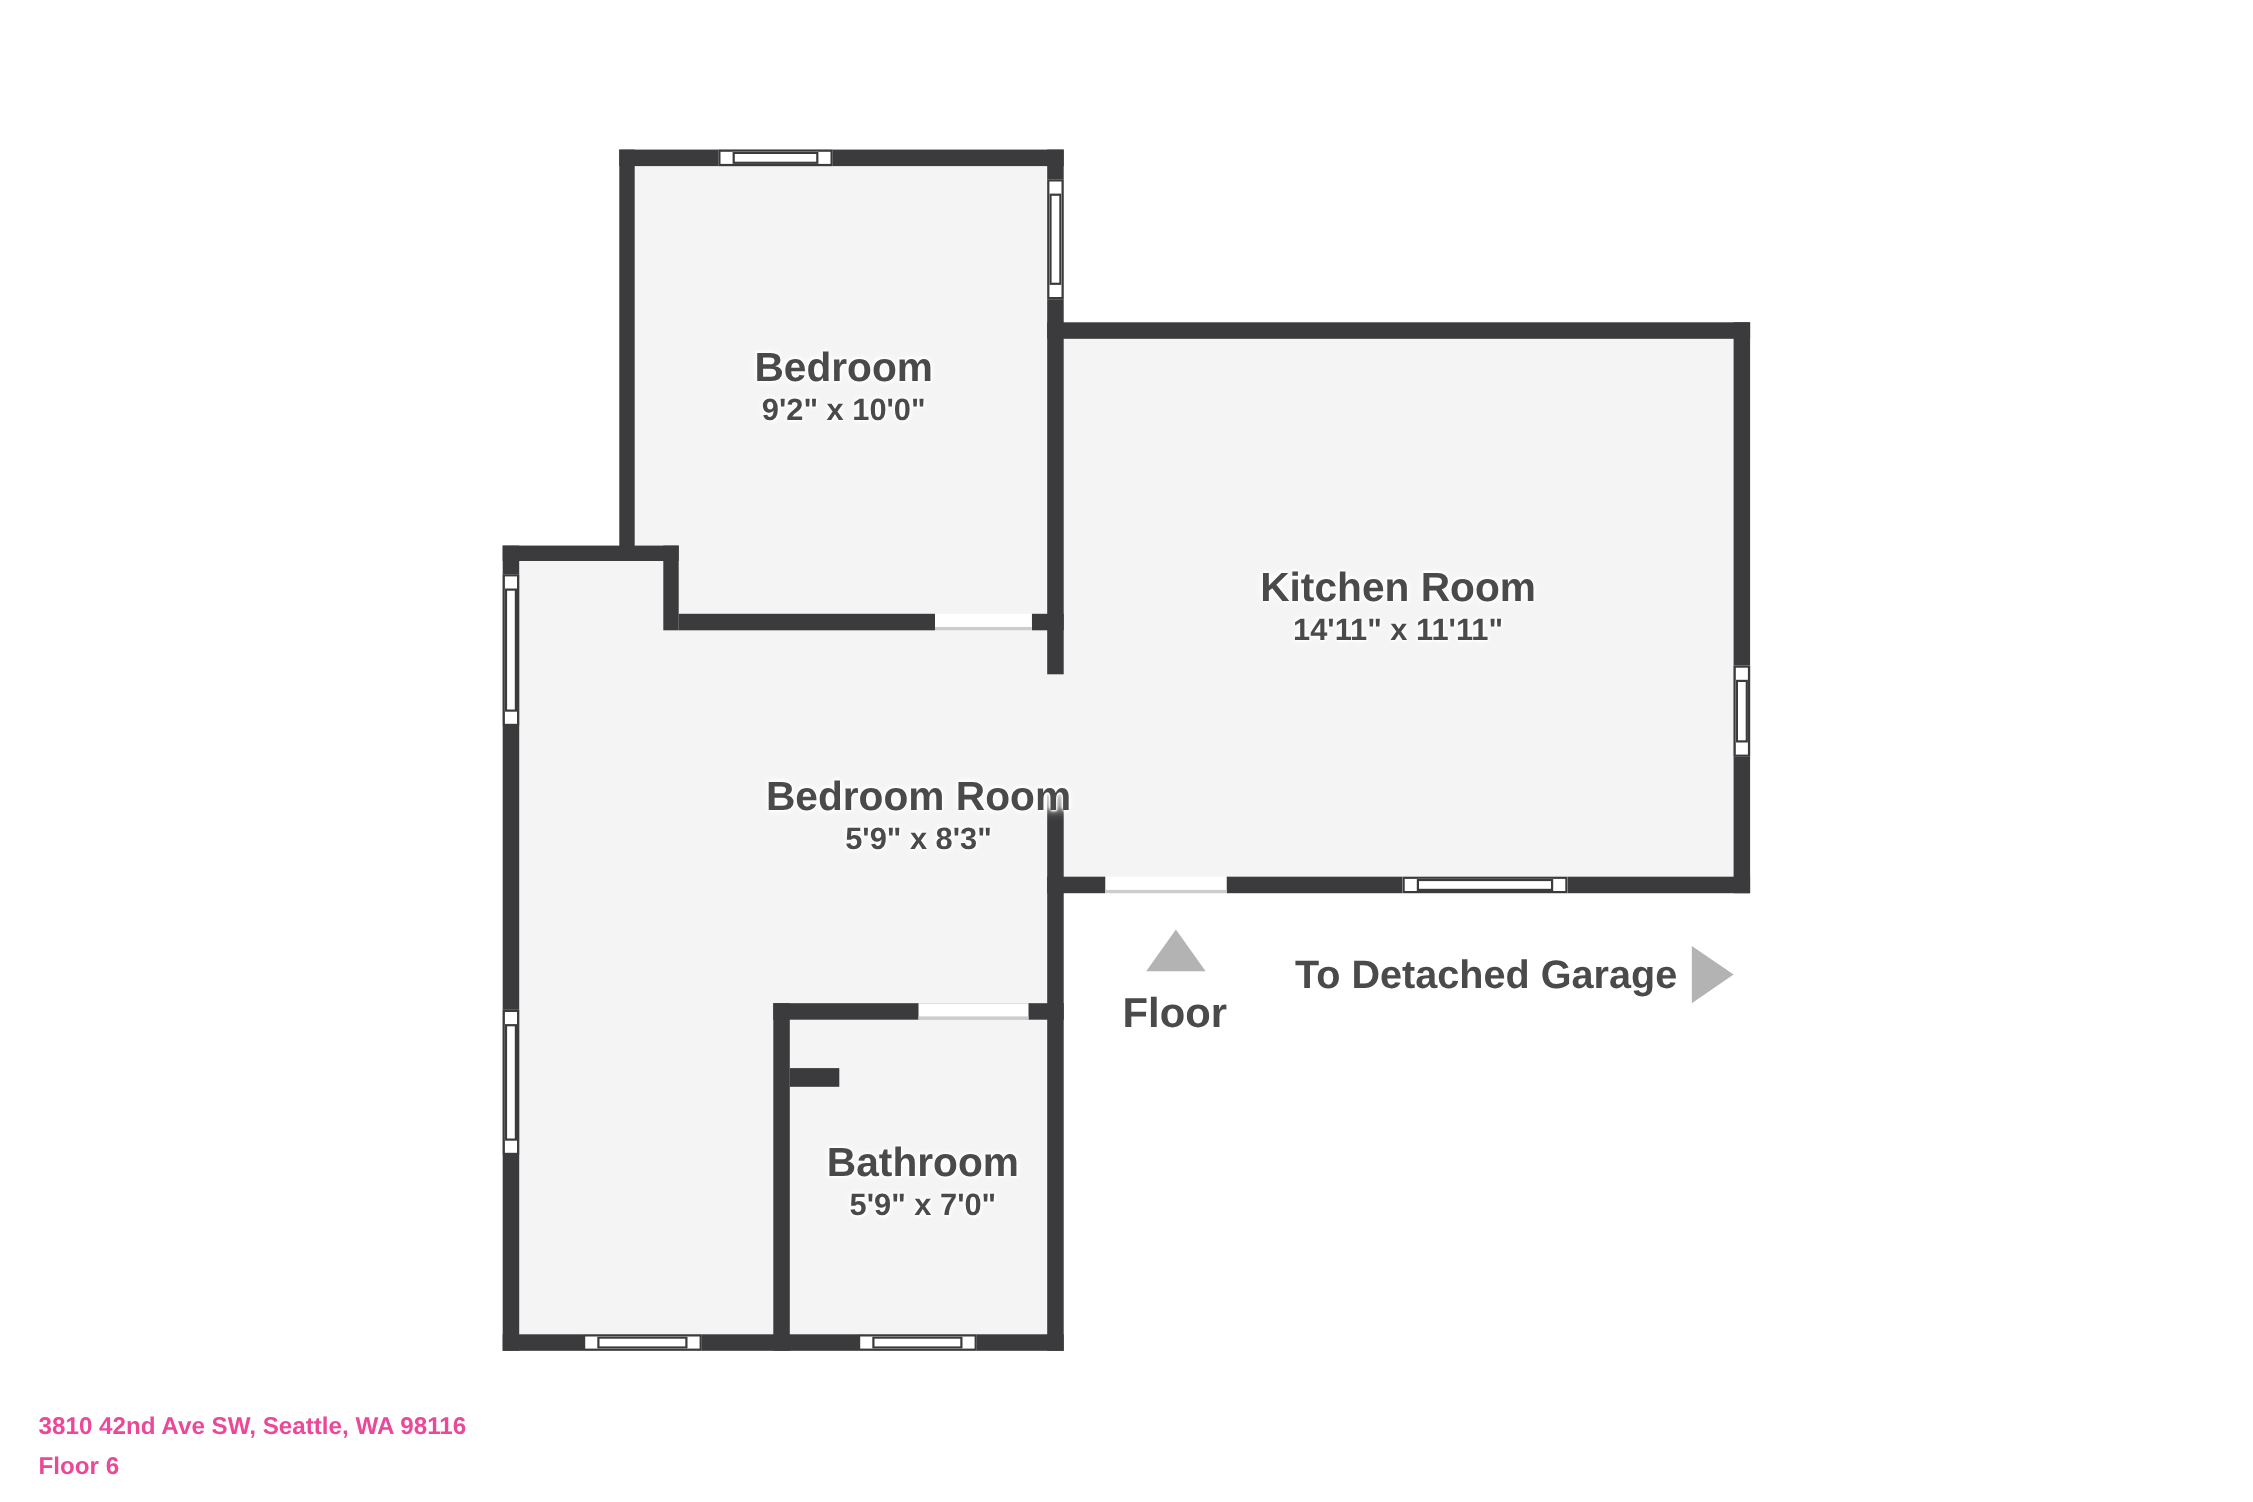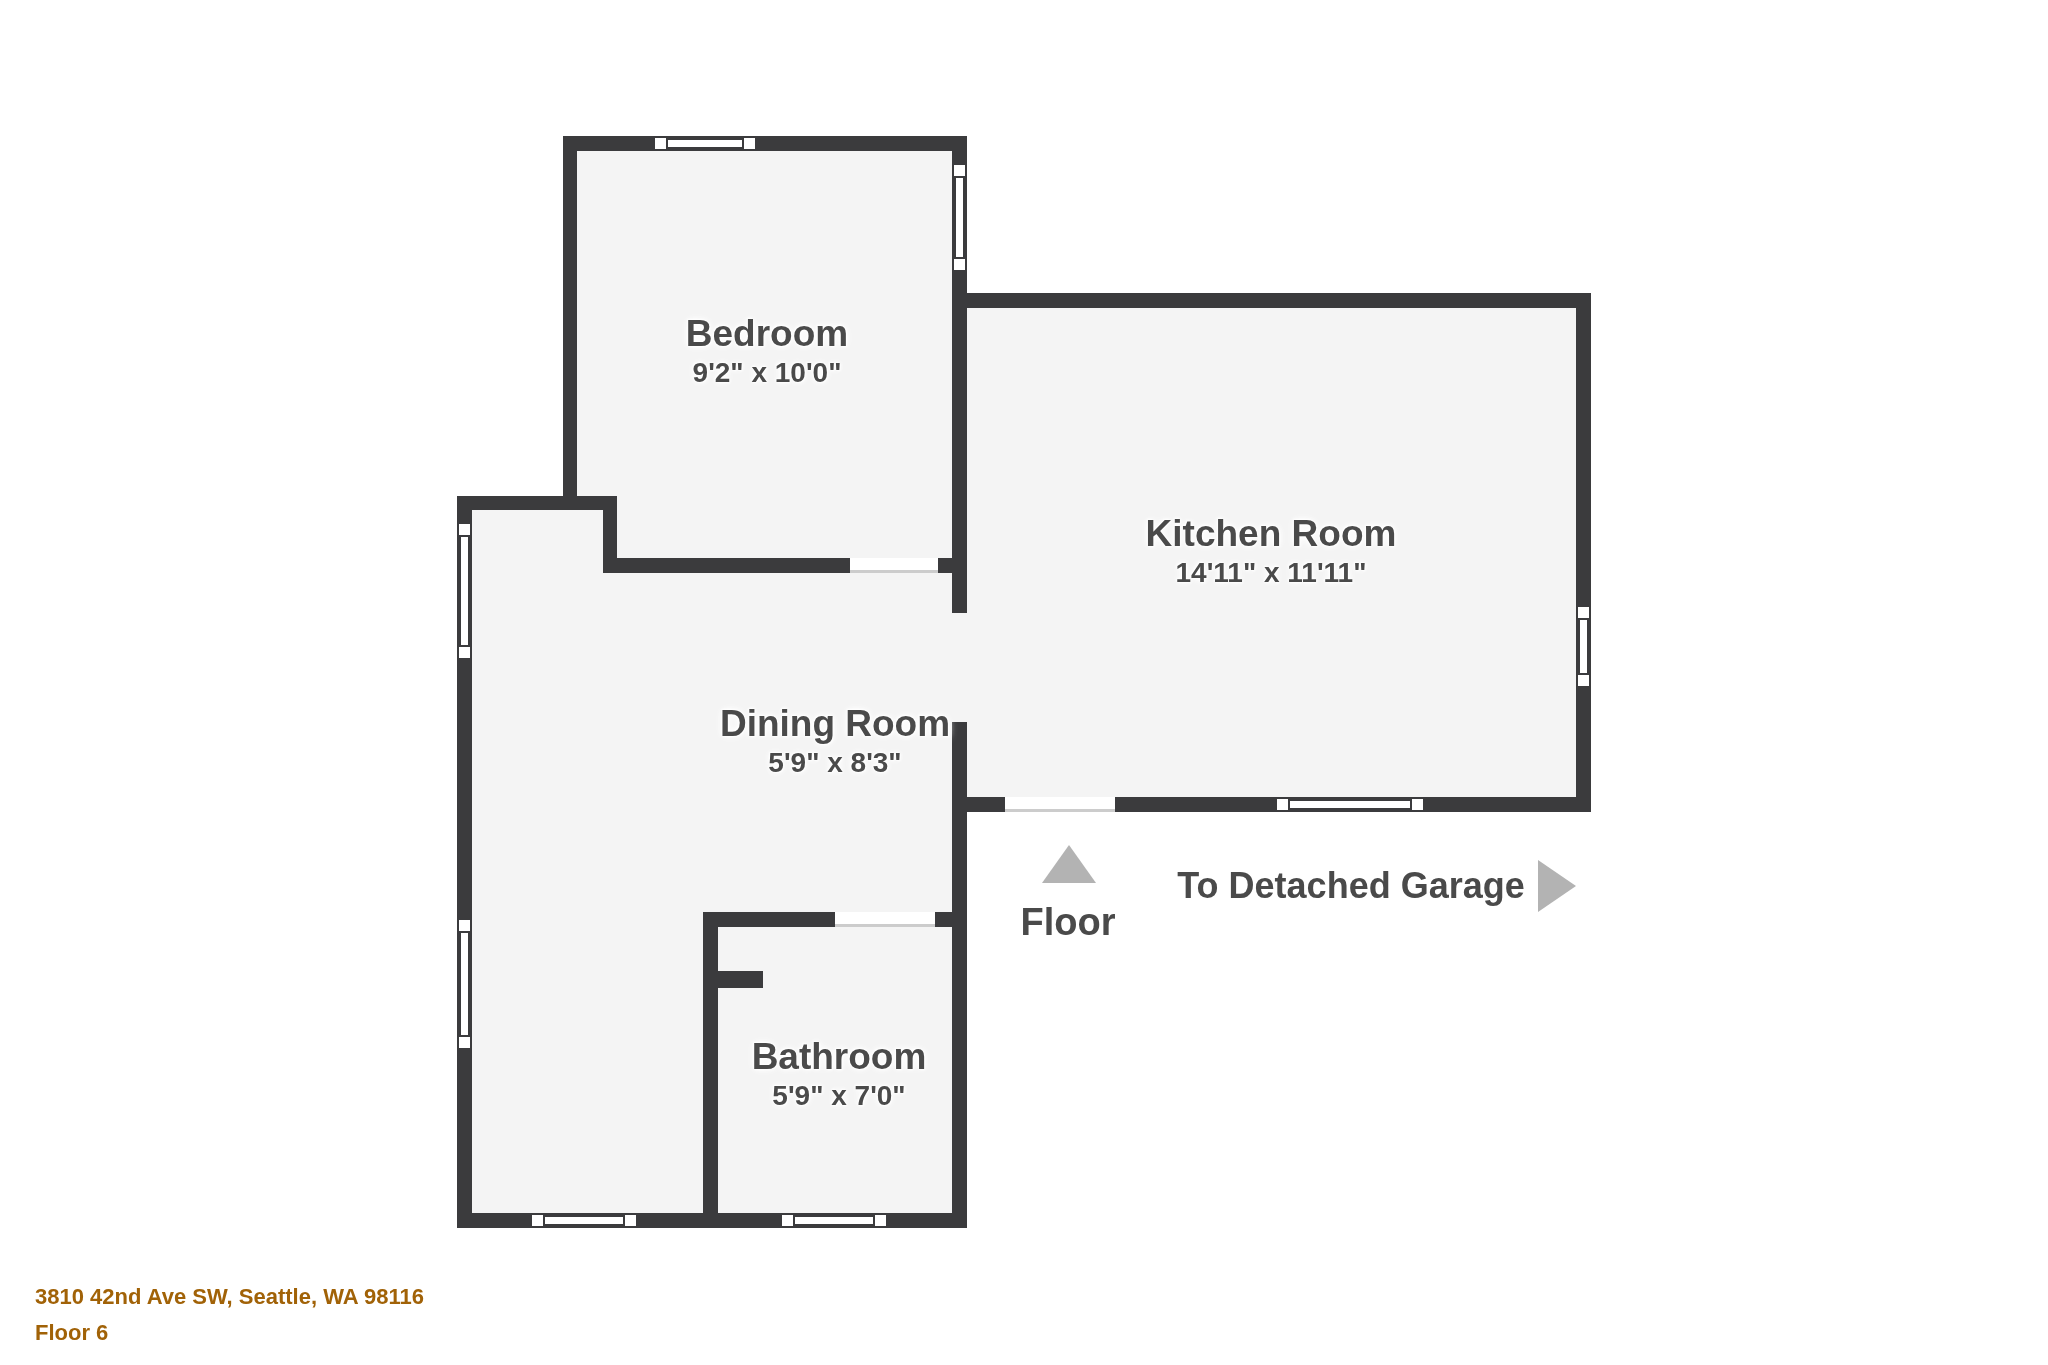--- a/index.html
+++ b/index.html
@@ -33,21 +33,21 @@
     text-shadow:0 0 3px #fff,0 0 6px #fff;
   }
   .entry-label{font-size:38px;}
   .garage-label{font-size:36px;}
   .tri-up{position:absolute;width:0;height:0;
     border-left:27px solid transparent;border-right:27px solid transparent;
     border-bottom:38px solid var(--marker);}
   .tri-right{position:absolute;width:0;height:0;
     border-top:26px solid transparent;border-bottom:26px solid transparent;
     border-left:38px solid var(--marker);}
-  .footer-text{position:absolute;color:#a16207;font-weight:700;white-space:nowrap;}
+  .footer-text{position:absolute;color:#ec4899;font-weight:700;white-space:nowrap;}
   .addr{left:35px;top:1284px;font-size:22px;}
   .floor-no{left:35px;top:1320px;font-size:22px;}
   .disclaimer{left:1024px;top:1327px;font-size:19px;transform:translateX(-50%);color:#4a4a4a;}
 </style>
 </head>
 <body>
 
 <div class="plan">
 
   <div class="floor" style="left:563px;top:136px;width:404px;height:437px"></div>
@@ -104,21 +104,21 @@
 
   <div class="room-label" style="left:767px;top:351px">
     <span class="name">Bedroom</span>
     <span class="dims">9'2" x 10'0"</span>
   </div>
   <div class="room-label" style="left:1271px;top:551px">
     <span class="name">Kitchen Room</span>
     <span class="dims">14'11" x 11'11"</span>
   </div>
   <div class="room-label" style="left:835px;top:741px">
-    <span class="name">Dining Room</span>
+    <span class="name">Bedroom Room</span>
     <span class="dims">5'9" x 8'3"</span>
   </div>
   <div class="room-label" style="left:839px;top:1074px">
     <span class="name">Bathroom</span>
     <span class="dims">5'9" x 7'0"</span>
   </div>
 
   <div class="tri-up" style="left:1042px;top:845px"></div>
   <div class="marker-label entry-label" style="left:1068px;top:922px">Floor</div>
   <div class="marker-label garage-label" style="left:1351px;top:886px">To Detached Garage</div>

